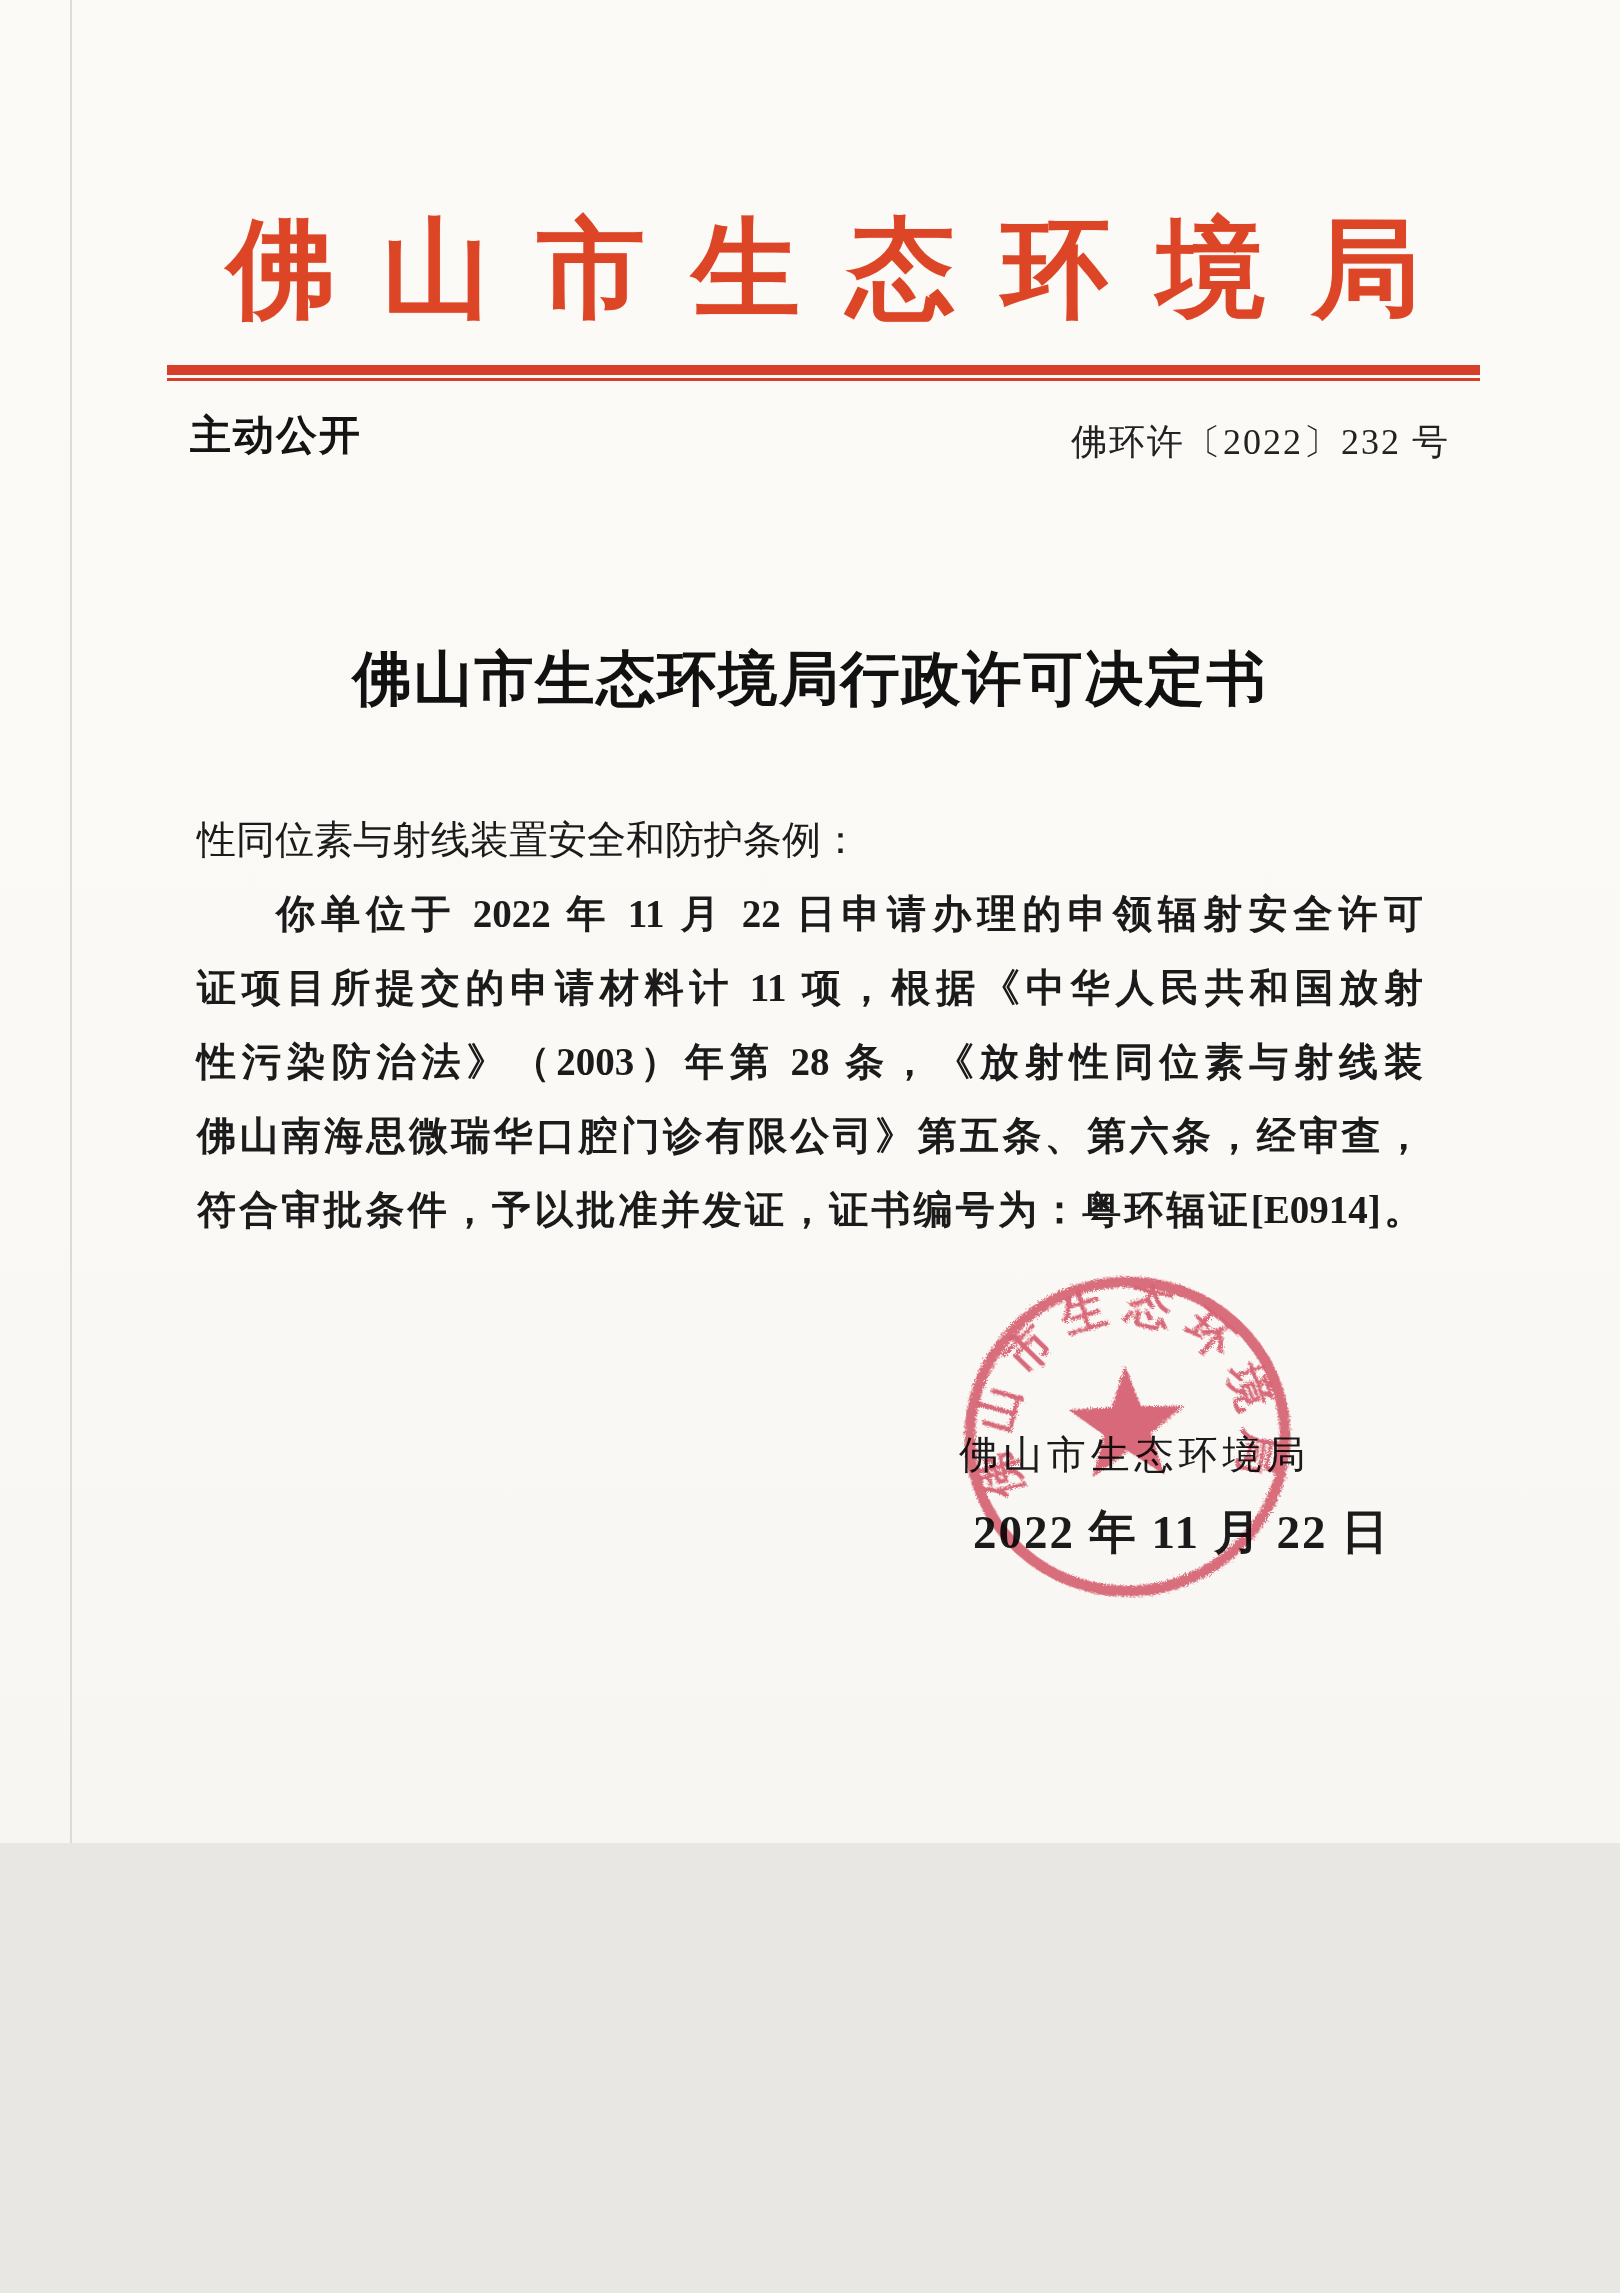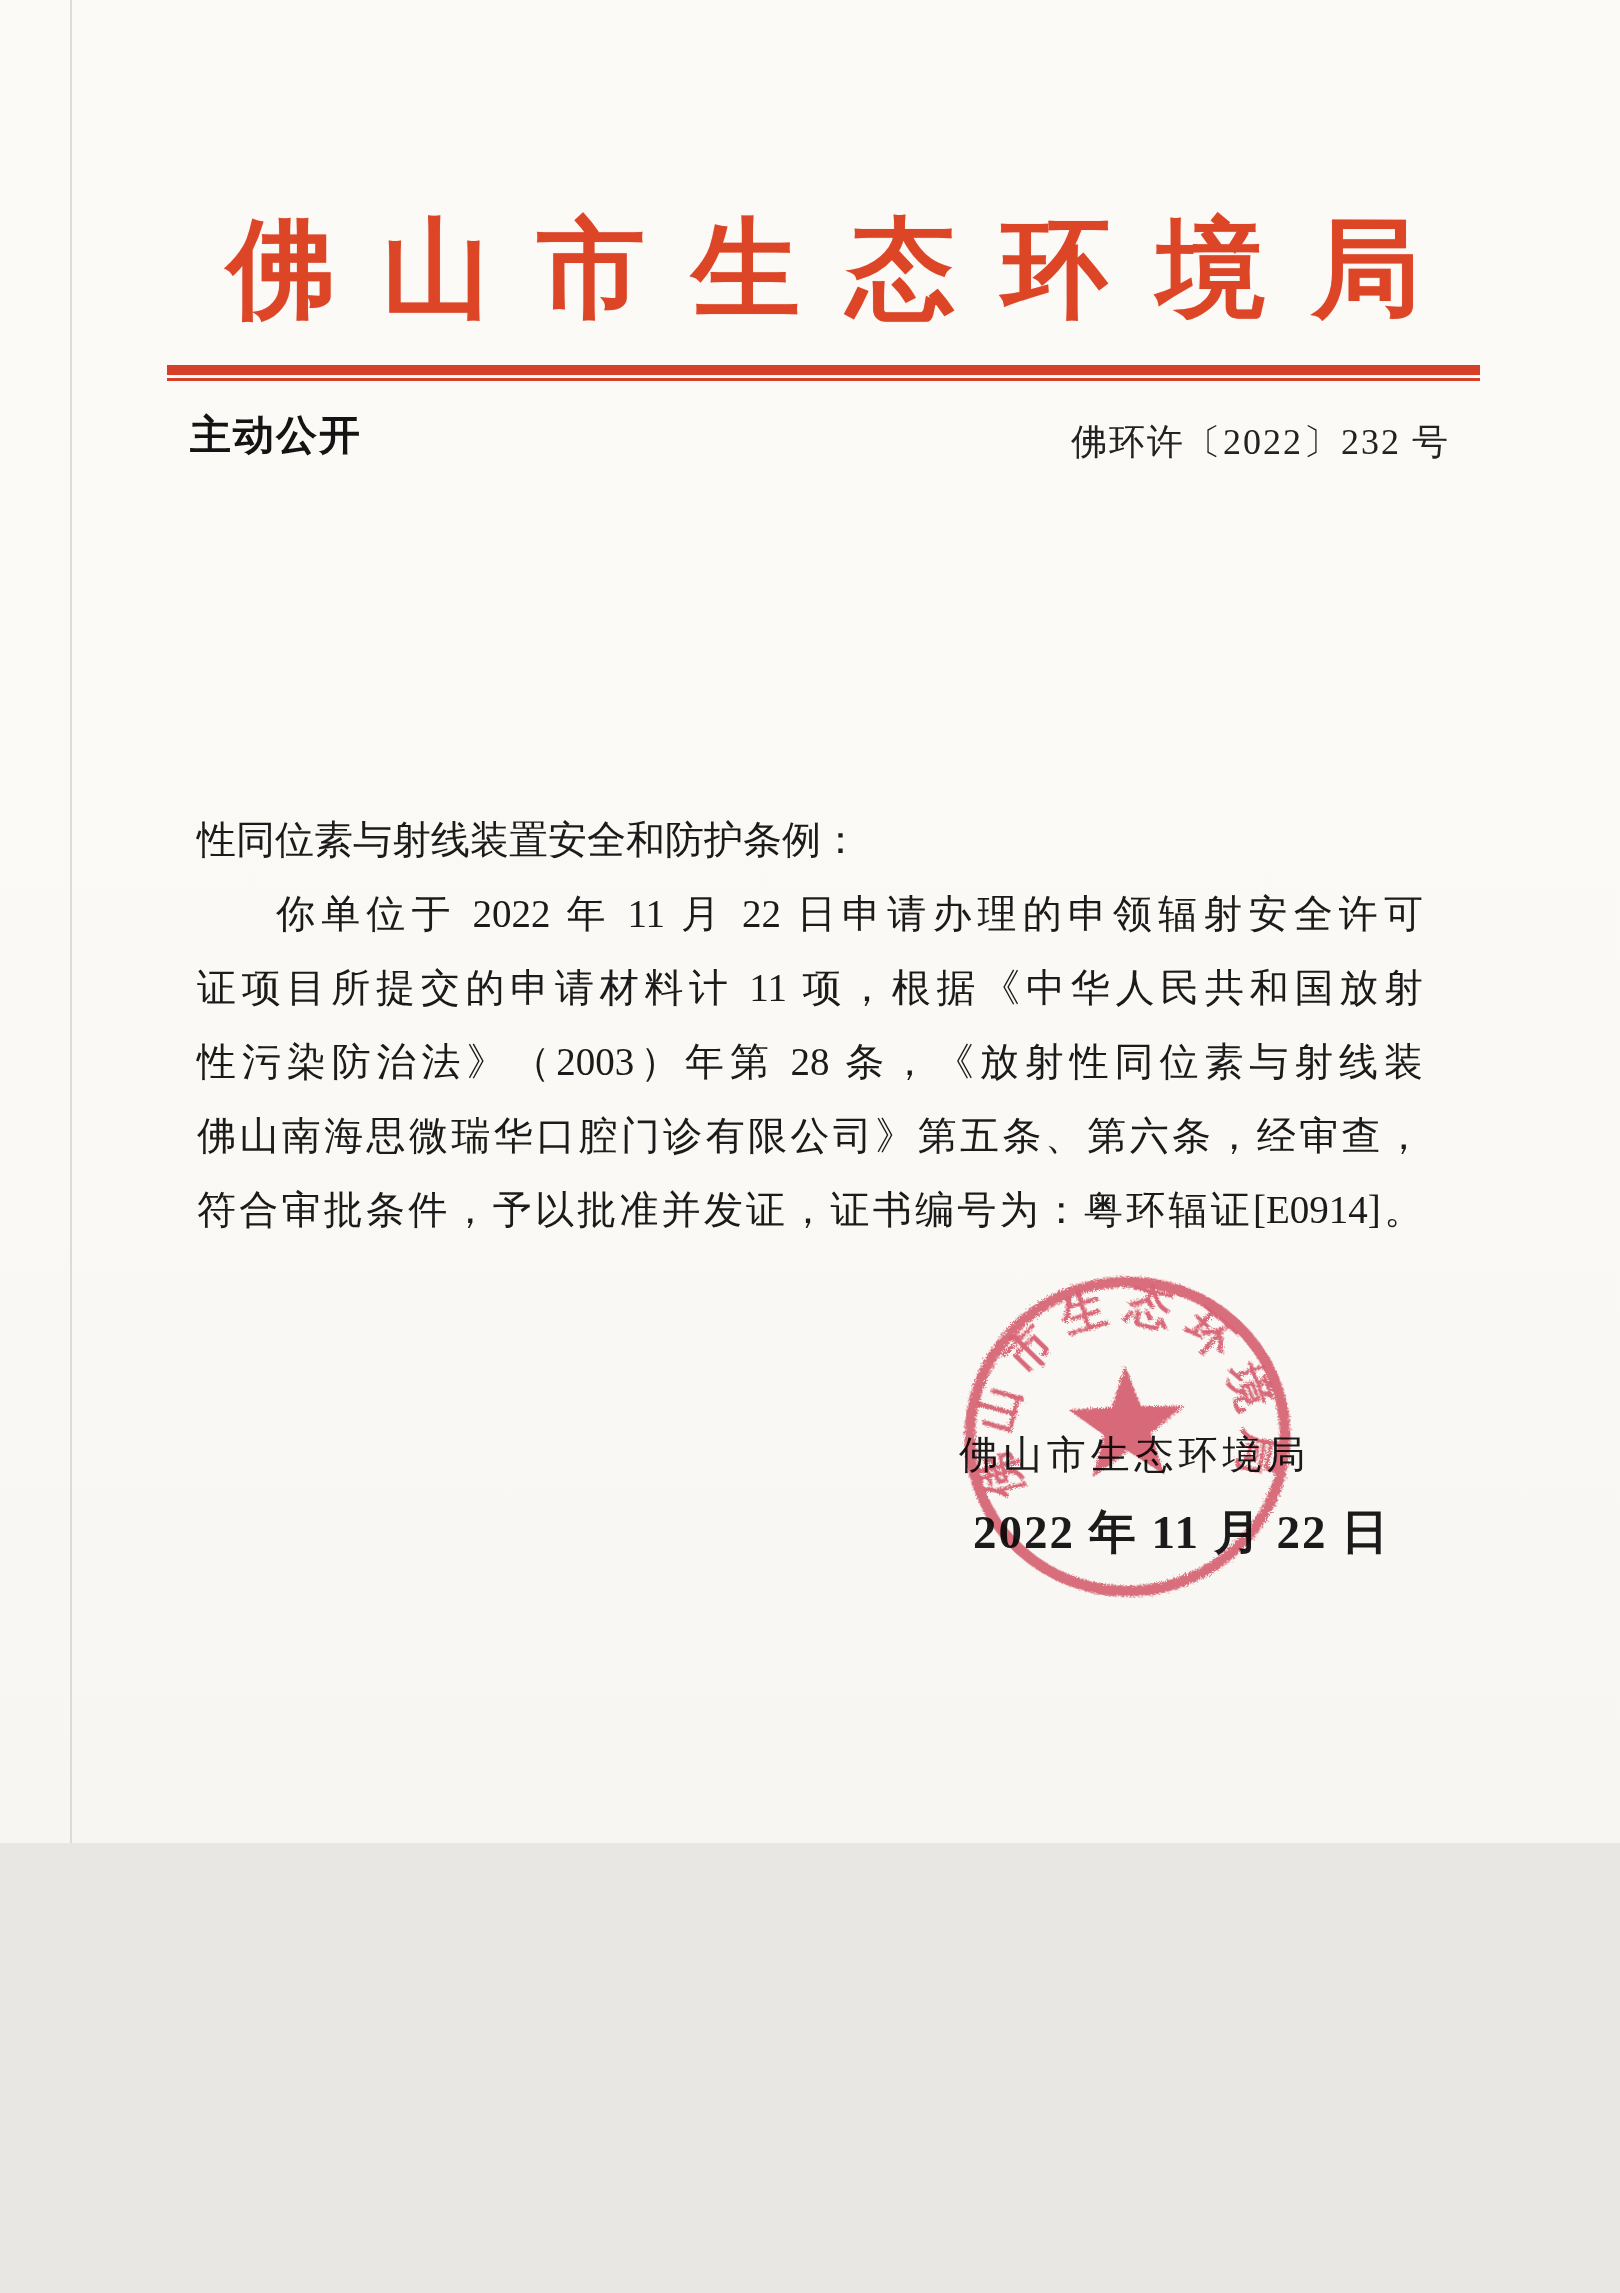--- a/index.html
+++ b/index.html
@@ -47,21 +47,21 @@
     text-align:center;font-size:59px;font-weight:bold;color:#111;
     letter-spacing:2px;white-space:nowrap;
   }
   .body-block{
     position:absolute;left:197px;top:803px;width:1226px;
     font-size:39px;line-height:74px;color:#1b1b1b;
   }
   .body-block .line{height:74px;white-space:nowrap;}
   .body-block .just{
     white-space:normal;
-    text-align:justify;text-align-last:justify;
+    text-align:justify;text-align-last:justify;font-weight:bold;
   }
   .body-block .indent{text-indent:79px;}
   .signature{
     position:absolute;left:959px;top:1428px;
     font-size:39px;color:#1b1b1b;letter-spacing:4.9px;white-space:nowrap;
   }
   .date-line{
     position:absolute;left:973px;top:1501px;
     font-size:47px;color:#1b1b1b;letter-spacing:2px;white-space:nowrap;font-weight:bold;
   }
@@ -83,20 +83,21 @@
   <div class="head-rule">
     <div class="thick"></div>
     <div class="gap"></div>
     <div class="thin"></div>
   </div>
 
   <div class="disclosure">主动公开</div>
 
   <div class="doc-number">佛环许〔2022〕232 号</div>
 
+  <div class="doc-title">佛山市生态环境局行政许可决定书</div>
 
   <div class="body-block">
     <div class="line">性同位素与射线装置安全和防护条例：</div>
     <div class="line just indent">你单位于 2022 年 11 月 22 日申请办理的申领辐射安全许可</div>
     <div class="line just">证项目所提交的申请材料计 11 项，根据《中华人民共和国放射</div>
     <div class="line just">性污染防治法》（2003）年第 28 条，《放射性同位素与射线装</div>
     <div class="line just">佛山南海思微瑞华口腔门诊有限公司》第五条、第六条，经审查，</div>
     <div class="line just">符合审批条件，予以批准并发证，证书编号为：粤环辐证[E0914]。</div>
   </div>
 

